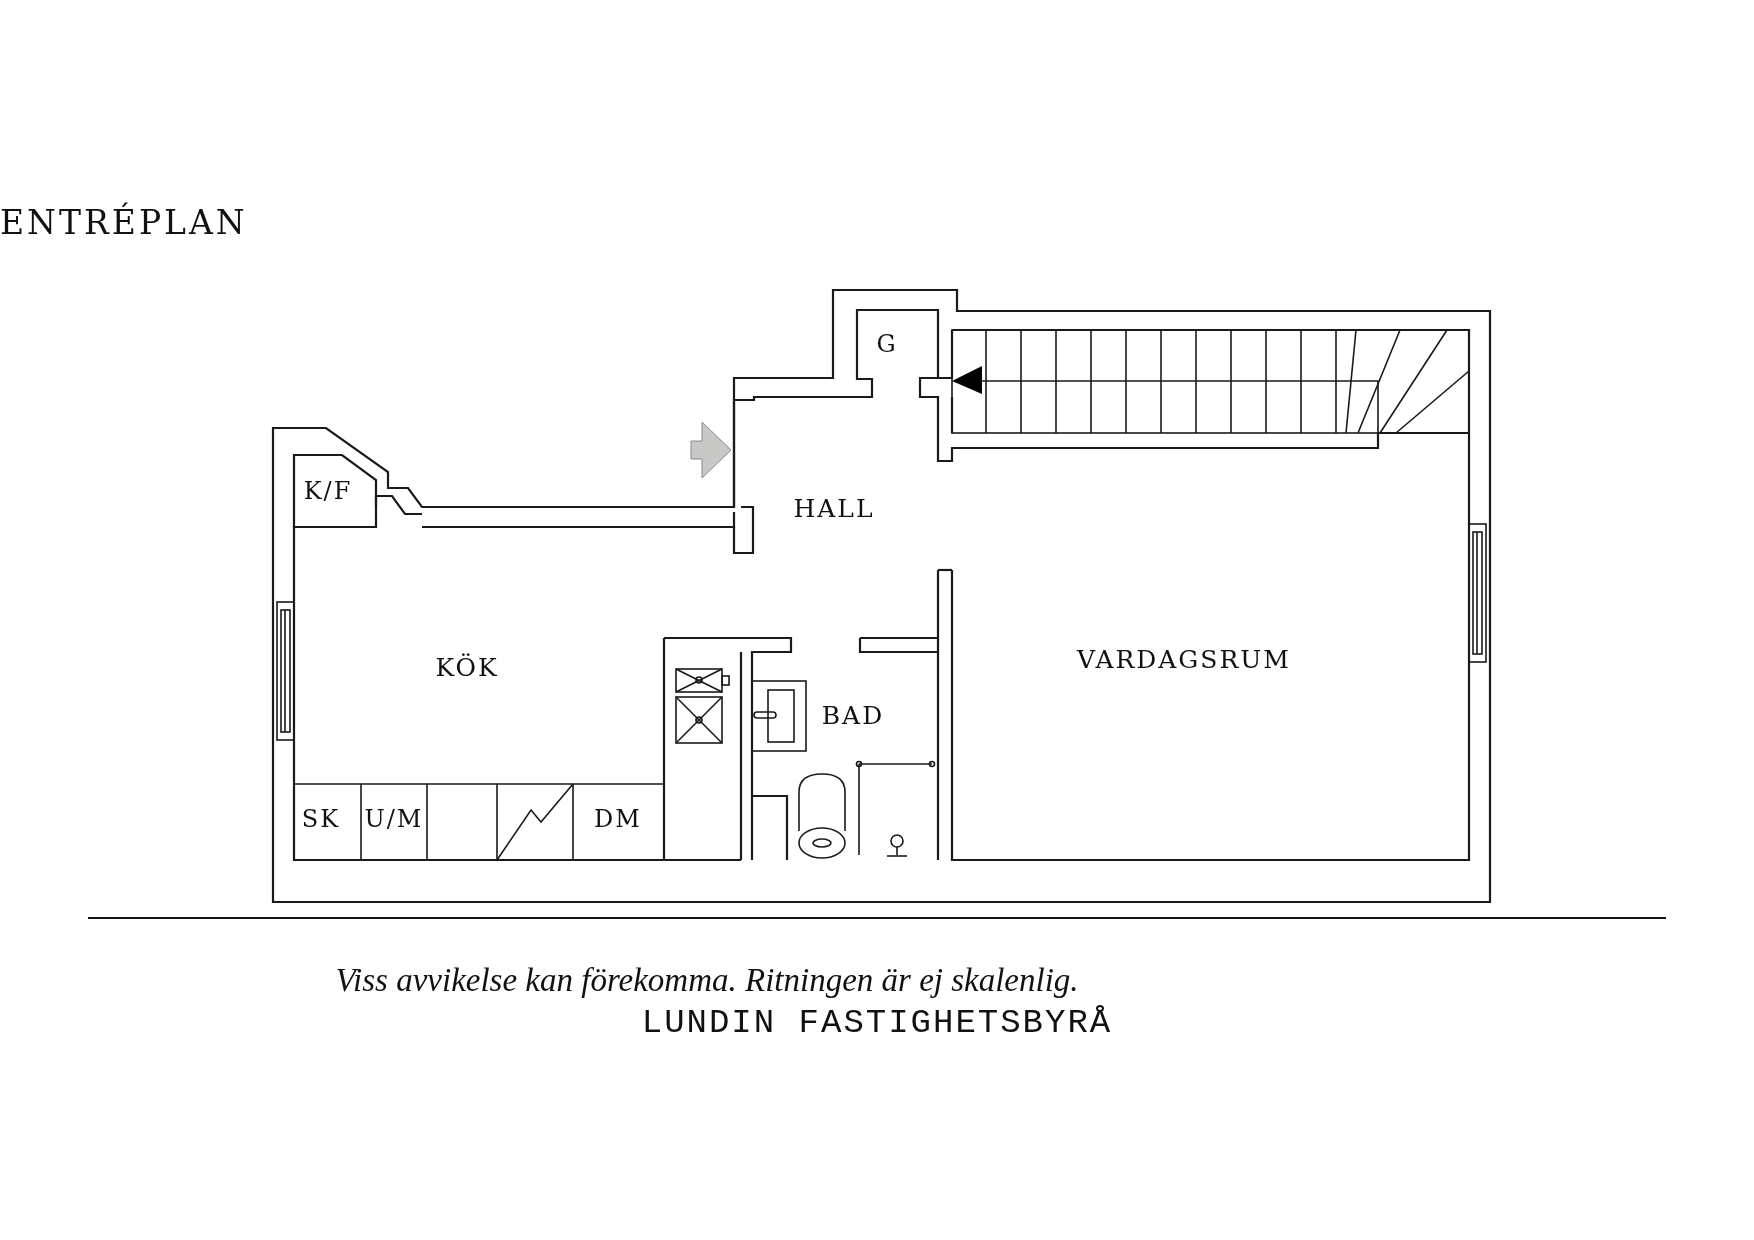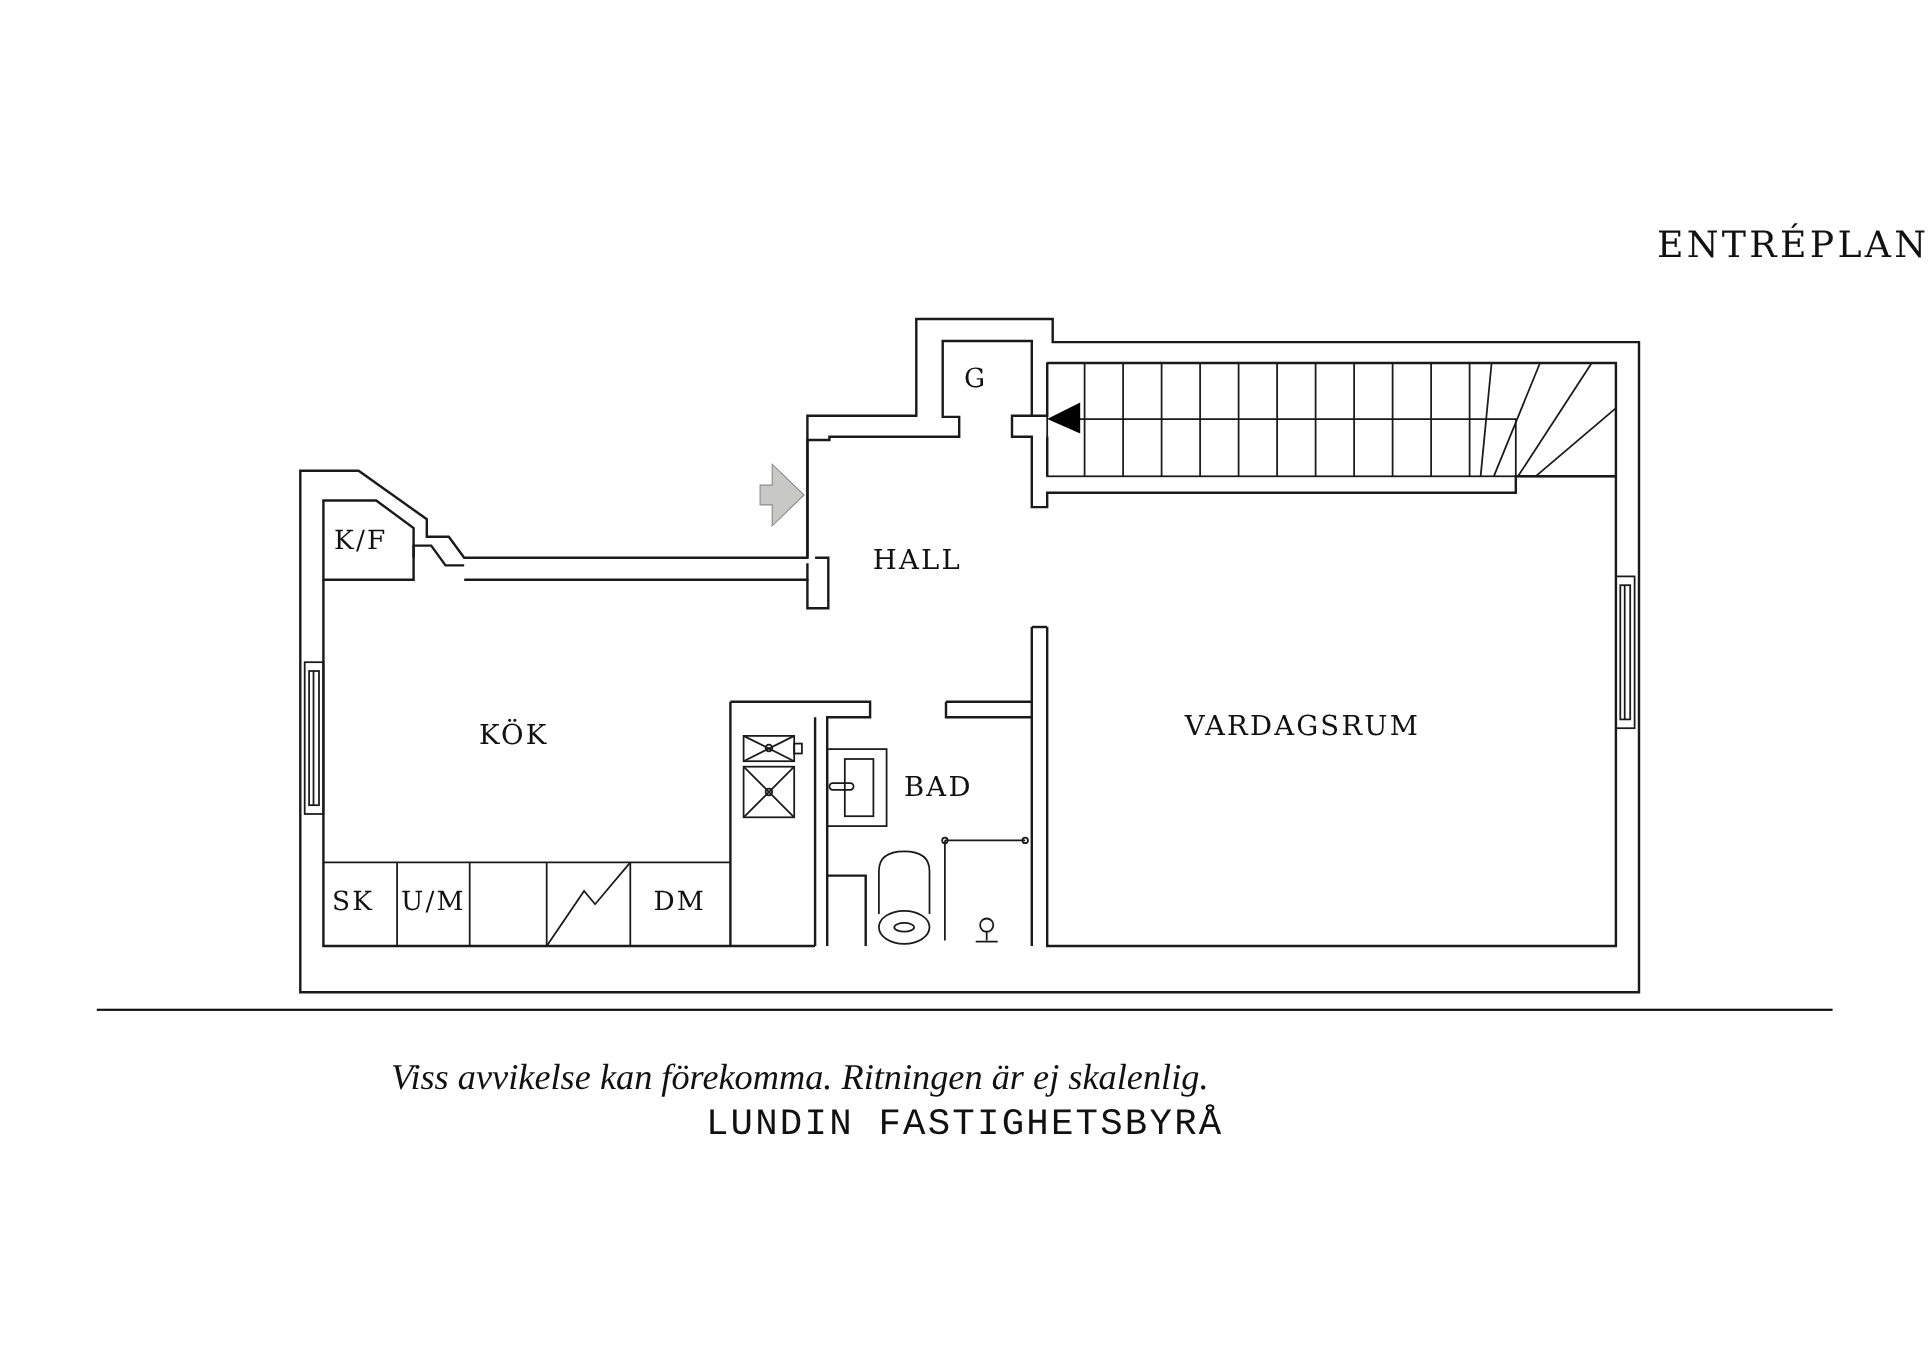--- a/index.html
+++ b/index.html
@@ -1,25 +1,25 @@
 <!DOCTYPE html>
 <html><head>
 <meta charset="utf-8">
 <style>
   html, body { margin:0; padding:0; background:#ffffff; }
   body { width:1754px; height:1240px; position:relative; overflow:hidden; }
   #plan { position:absolute; left:0; top:0; width:1754px; height:1240px; }
   .wall { fill:none; stroke:#1a1a1a; stroke-width:2.2; stroke-linejoin:miter; }
   .thin { fill:none; stroke:#1a1a1a; stroke-width:1.6; }
   .label { font-family:"DejaVu Serif", "Liberation Serif", serif; fill:#111; letter-spacing:2px; }
-  .title { position:absolute; left:0; width:1754px; text-align:right; top:203px;
+  .title { position:absolute; left:0; width:1754px; text-align:left; top:203px;
            font-family:"DejaVu Serif","Liberation Serif",serif; font-size:33px; letter-spacing:3px; color:#111; }
   .divider { position:absolute; left:88px; top:917px; width:1578px; height:2px; background:#111; }
   .disclaimer { position:absolute; left:0; width:1414px; text-align:center; top:962px;
-           font-family:"Liberation Serif","DejaVu Serif",serif; font-style:italic; font-size:33px; color:#111;padding-left:20px; }
+           font-family:"Liberation Serif","DejaVu Serif",serif; font-style:italic; font-size:33px; color:#111; }
   .brand { position:absolute; left:0; width:1754px; text-align:center; top:1004px;
            font-family:Liberation Mono, monospace; font-size:34px; letter-spacing:2px; color:#111; }
 </style>
 </head>
 <body>
 
 <div class="title">ENTRÉPLAN</div>
 
 <svg id="plan" viewBox="0 0 1754 1240" xmlns="http://www.w3.org/2000/svg">
 

